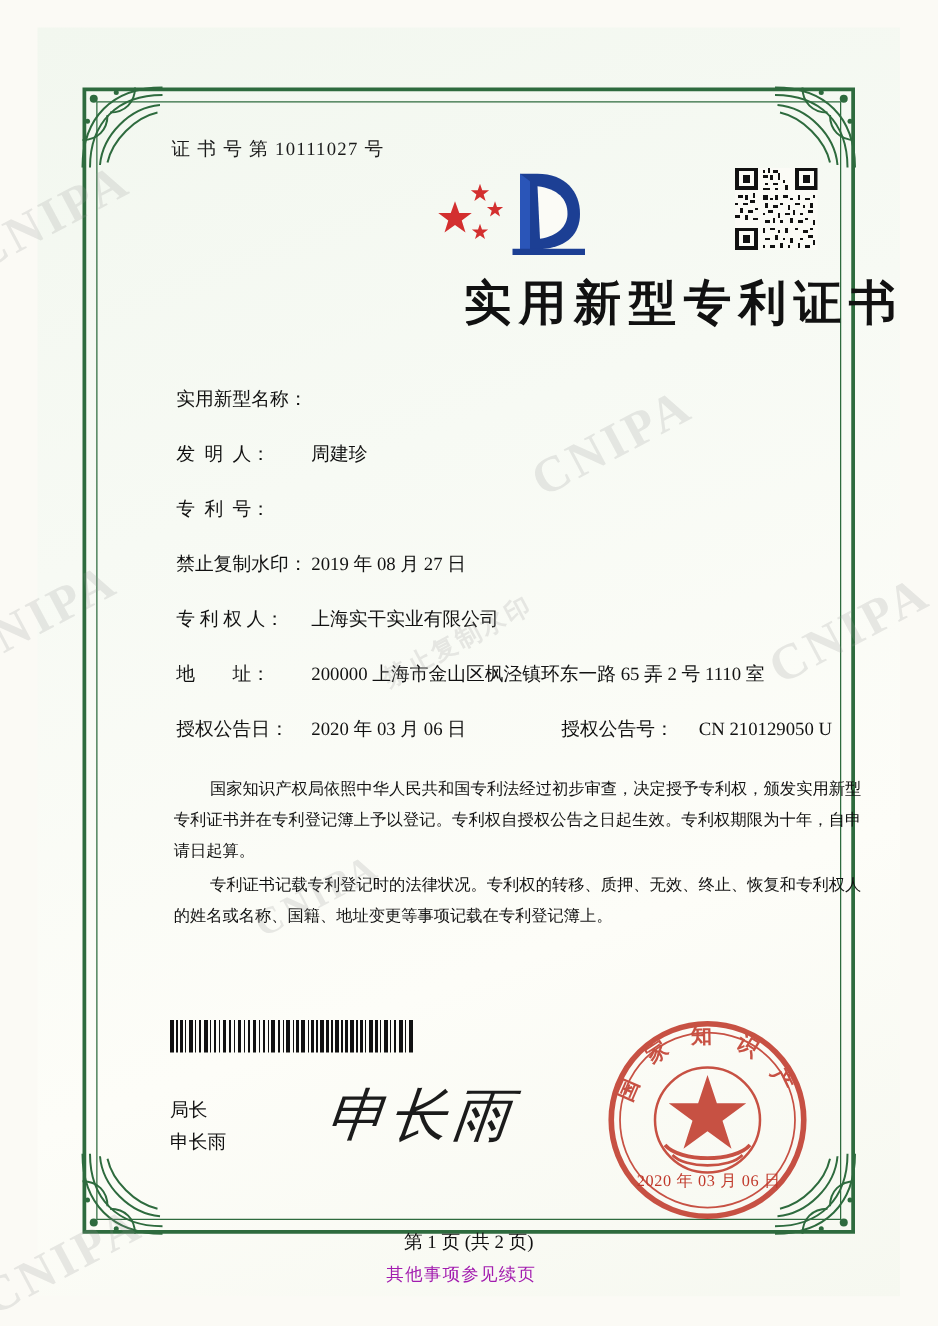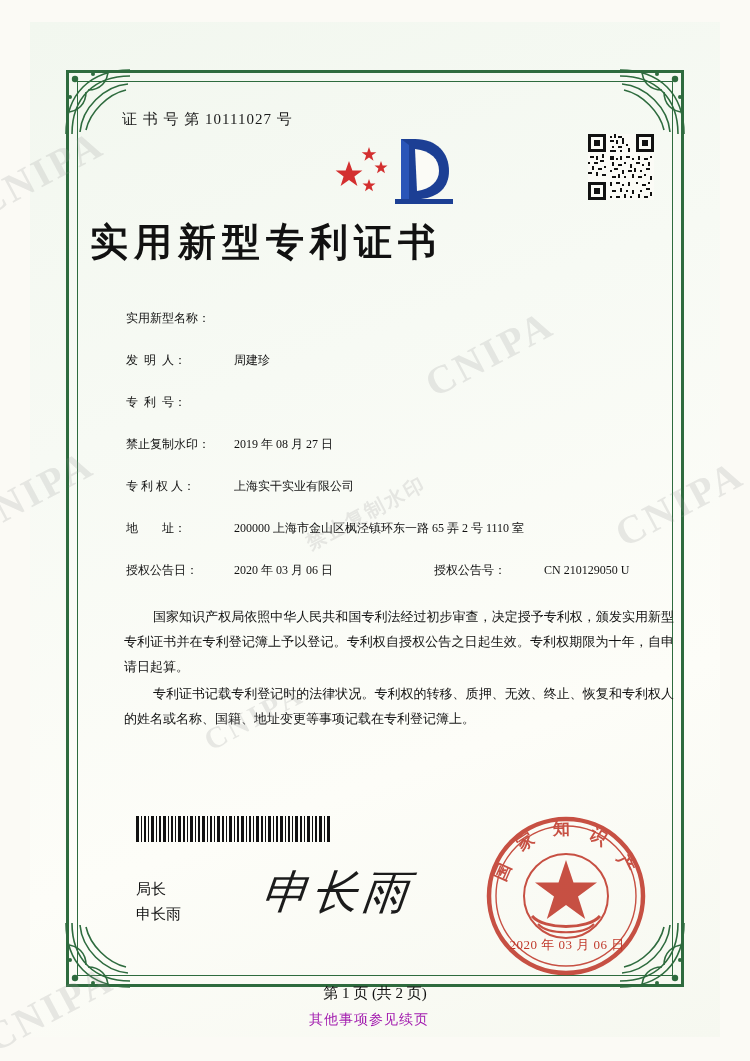--- a/index.html
+++ b/index.html
@@ -72,21 +72,21 @@
   }
   .corner svg { display: block; }
   .corner.tl { left: 30px;  top: 42px; }
   .corner.tr { right: 30px; top: 42px; transform: scaleX(-1); }
   .corner.bl { left: 30px;  bottom: 44px; transform: scaleY(-1); }
   .corner.br { right: 30px; bottom: 44px; transform: scale(-1,-1); }
 
   
   .content {
     position: absolute;
-    left: 60px;
+    left: 75px;
     top: 88px;
     width: 618px;
     z-index: 4;
   }
   .cert-no {
     font-size: 15px;
     color: #1a1a1a;
     letter-spacing: 1px;
     margin-left: 32px;
   }
@@ -100,38 +100,38 @@
     z-index: 5;
   }
 
   .logo-wrap {
     text-align: center;
     margin-top: 2px;
     height: 80px;
   }
 
   .main-title {
-    text-align: left;
+    text-align: right;
     font-size: 38px;
     font-weight: bold;
     letter-spacing: 6px;
     color: #111;
     margin-top: 6px;
     font-family: Liberation Serif, serif;
   }
 
   .fields {
     margin-top: 42px;
     padding-left: 36px;
   }
   .field-row {
     display: flex;
     align-items: baseline;
     margin-bottom: 25px;
-    font-size: 12px;
+    font-size: 15px;
     color: #111;
   }
   .field-label {
     white-space: pre;
     flex: 0 0 auto;
   }
   .field-label.w1 { width: 108px; }
   .field-value {
     flex: 1 1 auto;
   }

